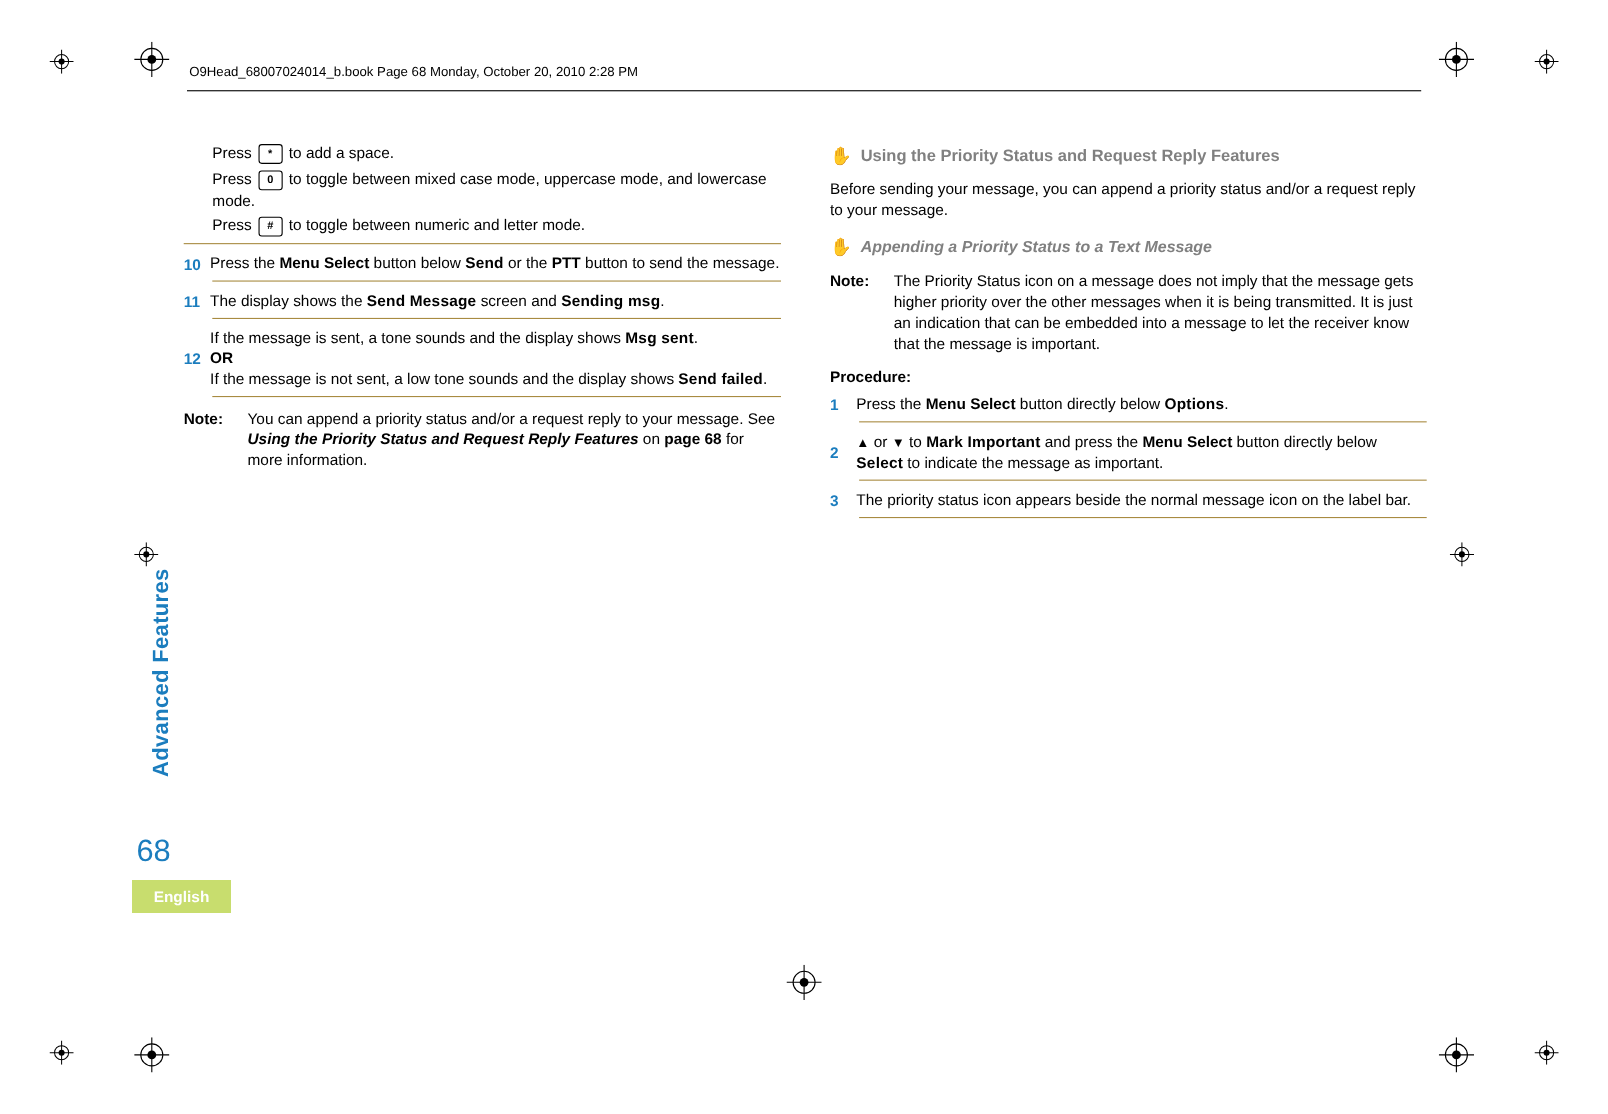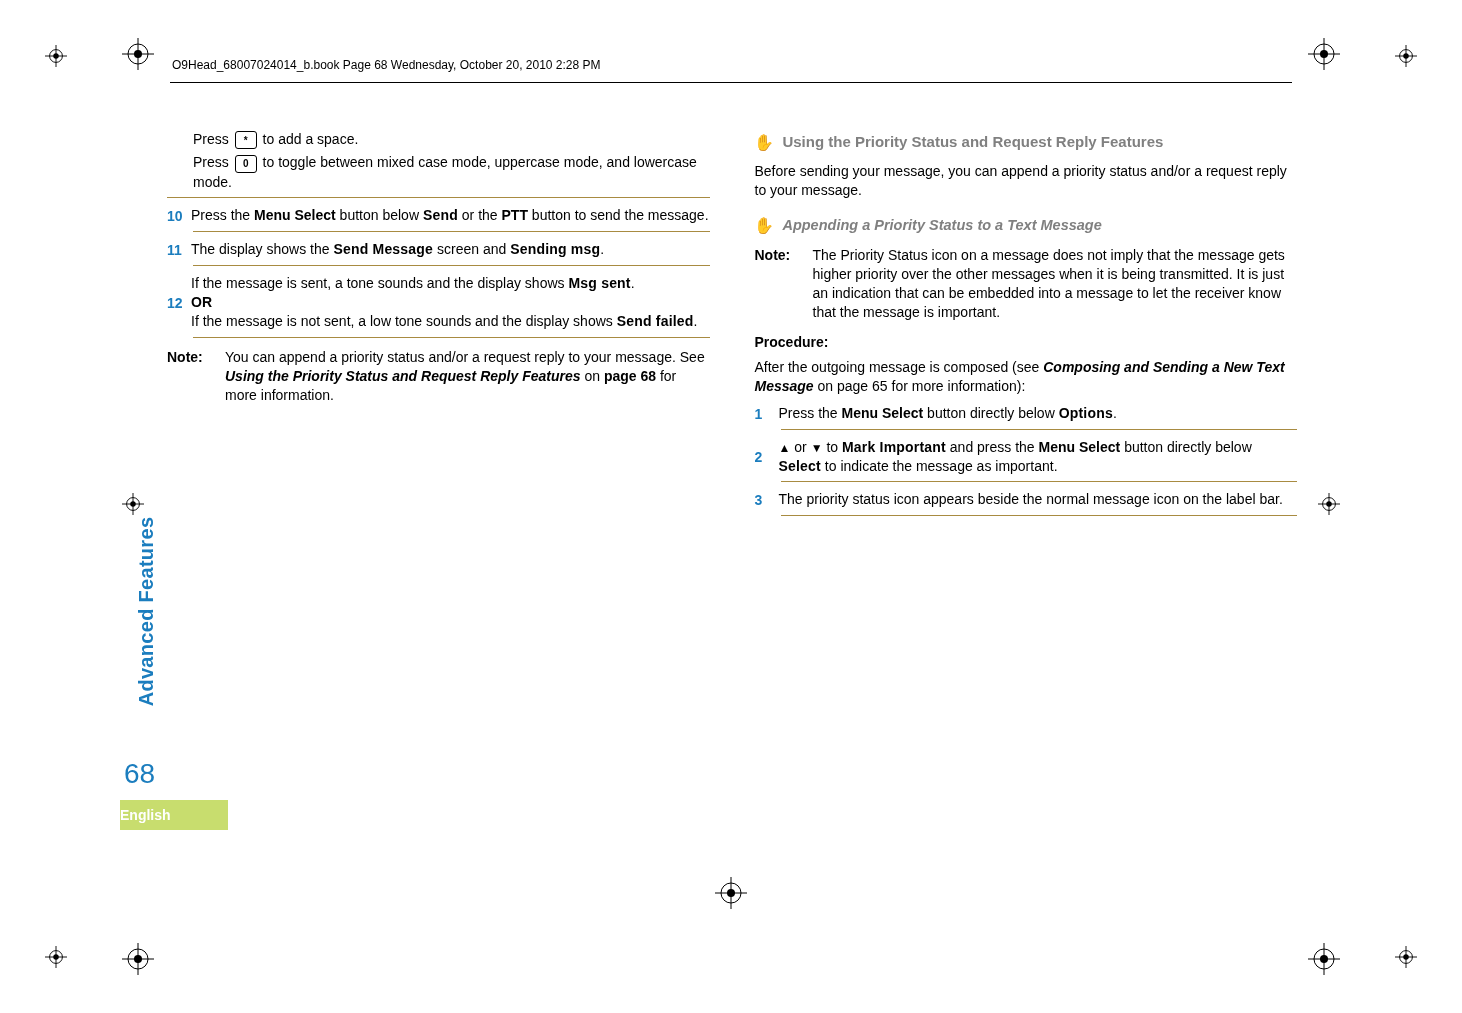--- a/index.html
+++ b/index.html
@@ -32,21 +32,21 @@
 .h3{display:flex;align-items:flex-start;color:#808080;font-weight:bold;font-size:15px;margin:2px 0 8px 0;line-height:1.3}
 .h3 .hand{margin-right:8px;margin-top:1px;font-size:16px;color:#999}
 .h4{display:flex;align-items:flex-start;color:#808080;font-weight:bold;font-style:italic;font-size:14.5px;margin:16px 0 10px 0;line-height:1.3}
 .h4 .hand{margin-right:8px;font-style:normal;font-size:16px;color:#999}
 .proc{font-weight:bold;margin:12px 0 8px 0}
 .plain{margin:0 0 8px 0;line-height:1.35}
 .arrow{font-size:12px}
 .sidebar{position:absolute;left:120px;top:450px;width:24px;height:260px}
 .sidebar-text{position:absolute;left:-68px;top:150px;transform:rotate(-90deg);transform-origin:center;color:#1b7dbe;font-weight:bold;font-size:20px;white-space:nowrap;letter-spacing:.3px}
 .page-num{position:absolute;left:124px;top:758px;color:#1b7dbe;font-weight:normal;font-size:28px}
-.lang-box{position:absolute;left:120px;top:800px;width:108px;height:30px;background:#c8dd6e;display:flex;align-items:center;color:#fff;font-weight:bold;font-size:14px}
+.lang-box{position:absolute;left:120px;top:800px;width:90px;height:30px;background:#c8dd6e;display:flex;align-items:center;justify-content:center;color:#fff;font-weight:bold;font-size:14px}
 </style>
 </head>
 <body>
 
 <div class="page">
 
   <div class="reg tl"><svg viewBox="0 0 24 24">
         <circle cx="12" cy="12" r="7" fill="none" stroke="#000"></circle>
         <circle cx="12" cy="12" r="3" fill="#000"></circle>
         <line x1="12" y1="0" x2="12" y2="24" stroke="#000"></line>
@@ -107,32 +107,35 @@
         <line x1="16" y1="0" x2="16" y2="32" stroke="#000"></line>
         <line x1="0" y1="16" x2="32" y2="16" stroke="#000"></line>
       </svg></div>
   <div class="cross cb"><svg viewBox="0 0 32 32">
         <circle cx="16" cy="16" r="10" fill="none" stroke="#000"></circle>
         <circle cx="16" cy="16" r="4" fill="#000"></circle>
         <line x1="16" y1="0" x2="16" y2="32" stroke="#000"></line>
         <line x1="0" y1="16" x2="32" y2="16" stroke="#000"></line>
       </svg></div>
 
-  <div class="header-text">O9Head_68007024014_b.book  Page 68  Wednesday, October 20, 2010  2:28 PM</div>
+  <div class="header-text">O9Head_68007024014_b.book  Page 68  Monday, October 20, 2010  2:28 PM</div>
   <div class="header-line"></div>
 
   <div class="content">
 
     <div class="col">
       <p class="para">
         <span>Press </span><span class="key">*</span><span> to add a space.</span>
       </p>
       <p class="para">
         <span>Press </span><span class="key">0</span><span> to toggle between mixed case mode, uppercase mode, and lowercase mode.</span>
       </p>
+      <p class="para">
+        <span>Press </span><span class="key">#</span><span> to toggle between numeric and letter mode.</span>
+      </p>
       <hr class="rule" style="margin-left:0">
 
       <div class="step">
         <div class="step-num">10</div>
         <div class="step-body">
           <span>Press the </span><span class="bold">Menu Select</span><span> button below </span><span class="tms-font">Send</span><span> or the </span><span class="bold">PTT</span><span> button to send the message.</span>
         </div>
       </div>
       <hr class="rule">
 
@@ -175,23 +178,20 @@
         <span>Appending a Priority Status to a Text Message</span>
       </div>
 
       <div class="note">
         <div class="note-label">Note:</div>
         <div class="note-body">The Priority Status icon on a message does not imply that the message gets higher priority over the other messages when it is being transmitted. It is just an indication that can be embedded into a message to let the receiver know that the message is important.</div>
       </div>
 
       <p class="proc">Procedure:</p>
 
-      <p class="plain">
-        <span>After the outgoing message is composed (see </span><span class="bold italic">Composing and Sending a New Text Message</span><span> on page 65 for more information):</span>
-      </p>
 
       <div class="step">
         <div class="step-num">1</div>
         <div class="step-body">
           <span>Press the </span><span class="bold">Menu Select</span><span> button directly below </span><span class="tms-font">Options</span><span>.</span>
         </div>
       </div>
       <hr class="rule">
 
       <div class="step">

